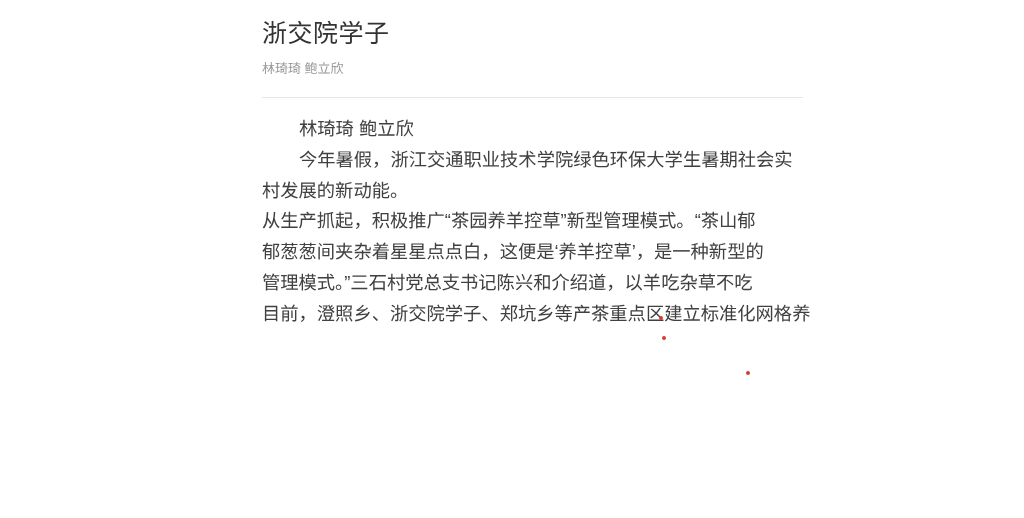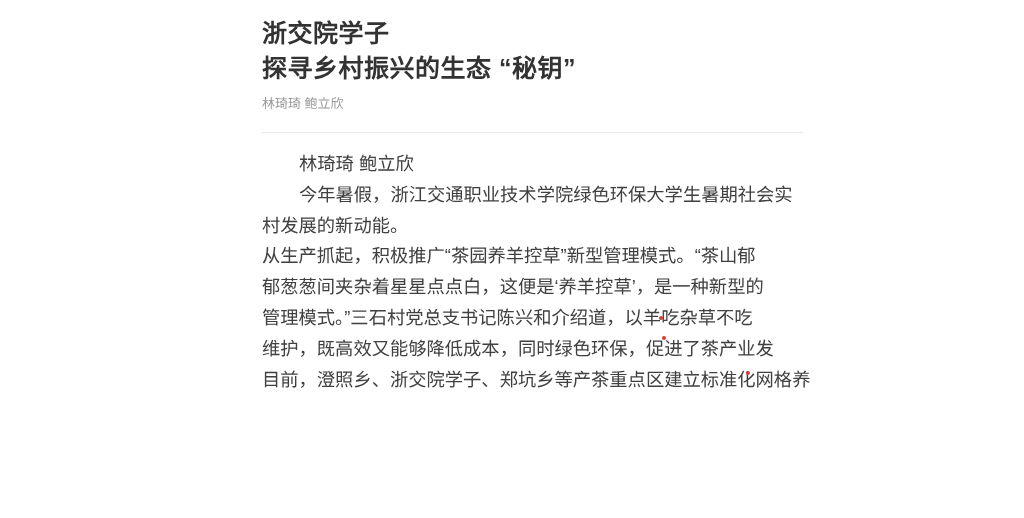--- a/index.html
+++ b/index.html
@@ -22,21 +22,21 @@
     width: 560px;
   }
   .title {
     margin: 0;
     font-size: 25px;
     line-height: 35px;
     font-weight: 400;
     color: #333333;
     letter-spacing: 0.5px;
   }
-  .title-line { display: block; white-space: pre; font-weight: bold; }
+  .title-line { display: block; white-space: pre; }
   .byline {
     margin-top: 9px;
     font-size: 13px;
     line-height: 18px;
     color: #999999;
     white-space: pre;
   }
   .divider {
     margin: 19px 0 0 0;
     border: none;
@@ -62,32 +62,30 @@
     border-radius: 50%;
   }
 </style>
 </head>
 <body>
 
 <div class="page">
   <div class="content">
     <h1 class="title">
       <span class="title-line">浙交院学子</span>
-      <span class="title-line">探寻乡村振兴的生态 “秘钥”</span>
     </h1>
     <div class="byline">林琦琦 鲍立欣</div>
     <hr class="divider">
     <div class="body-text">
       <div class="line indent">林琦琦 鲍立欣</div>
       <div class="line indent">今年暑假，浙江交通职业技术学院绿色环保大学生暑期社会实</div>
       <div class="line">村发展的新动能。</div>
       <div class="line">从生产抓起，积极推广“茶园养羊控草”新型管理模式。“茶山郁</div>
       <div class="line">郁葱葱间夹杂着星星点点白，这便是‘养羊控草’，是一种新型的</div>
       <div class="line">管理模式。”三石村党总支书记陈兴和介绍道，以羊吃杂草不吃</div>
-      <div class="line">维护，既高效又能够降低成本，同时绿色环保，促进了茶产业发</div>
       <div class="line">目前，澄照乡、浙交院学子、郑坑乡等产茶重点区建立标准化网格养</div>
     </div>
   </div>
   <div>
       <span class="red-dot" style="left: 659px; top: 316px; background: rgb(212, 60, 53);"></span>
       <span class="red-dot" style="left: 662px; top: 336px; background: rgb(212, 60, 53);"></span>
       <span class="red-dot" style="left: 746px; top: 371px; background: rgb(212, 60, 53);"></span>
     </div>
 </div>
 

